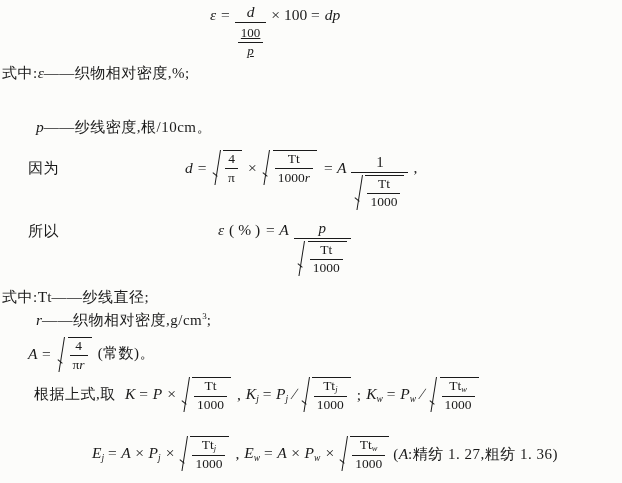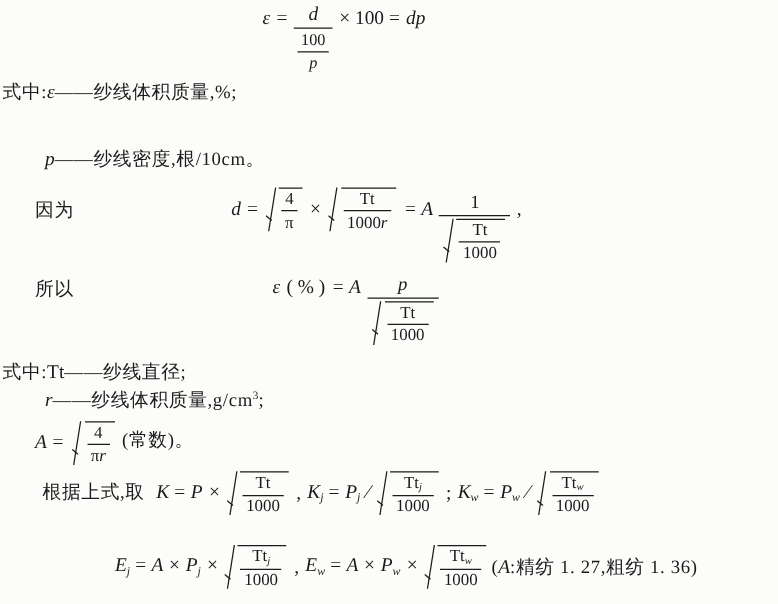--- a/index.html
+++ b/index.html
@@ -15,21 +15,21 @@
   .tk { white-space:pre; display:inline-block; }
   .tk sub { font-size:9.5px; font-style:italic; vertical-align:-3px; margin-right:3px; }
   .tk .op { margin-left:2px; }
   sup.s3 { font-size:9px; vertical-align:6px; }
   
   .frac { display:inline-flex; flex-direction:column; align-items:center; text-align:center; }
   .frac .fnum, .frac .fden { padding:0 3px; line-height:1.1; }
   .frac .bar { align-self:stretch; height:0; border-top:1.2px solid #1a1a1a; margin:1.5px 0; }
   .fr-sm { font-size:13.5px; }
   .fr-sm sub, .fr-xs sub { font-size:8.5px; font-style:italic; vertical-align:-2px; }
-  .fr-xs { font-size:13px; line-height:1.05; }
+  .fr-xs { font-size:13px; line-height:1.05;text-decoration:underline; }
   
   .sqrt { display:inline-flex; align-items:stretch; margin:0 1px; }
   .rad { position:relative; width:10px; flex:none; }
   .rad::before { content:""; position:absolute; top:0; bottom:1px; right:2px; width:1.3px; background:#1a1a1a; transform:skewX(-9deg); transform-origin:top; }
   .rad::after { content:""; position:absolute; left:-1px; bottom:10px; width:6px; height:1.3px; background:#1a1a1a; transform:rotate(40deg); }
   .sbody { border-top:1.3px solid #1a1a1a; padding:1px 4px 0 2px; display:inline-flex; align-items:center; }
   
   .mt1{margin-top:1px}.mt3{margin-top:3px}.mt4{margin-top:4px}.mt8{margin-top:8px}.mt9{margin-top:9px}
 </style>
 </head>
@@ -49,21 +49,21 @@
           <span class="bar"></span>
           <span class="fden it">p</span>
         </span>
       </span>
     </span>
     <span class="tk sym mt3">× 100 =</span>
     <span class="tk it sym mt3">dp</span>
   </div>
 
   <div class="line" style="left:2px; top:64px;">
-    <span class="cjk">式中:</span><span class="it sym">ε</span><span class="cjk">——</span><span class="cjk">纱线体积质量,%;</span>
+    <span class="cjk">式中:</span><span class="it sym">ε</span><span class="cjk">——</span><span class="cjk">织物相对密度,%;</span>
   </div>
   <div class="line" style="left:36px; top:118px;text-align:right;">
     <span class="it sym">p</span><span class="cjk">——</span><span class="cjk">纱线密度,根/10cm。</span>
   </div>
 
   <div class="line cjk" style="left:28px; top:159px;">因为</div>
   <div class="line math" style="left:185px; top:150px;">
     <span class="tk it sym mt9">d =</span>
     <span class="sqrt">
       <span class="rad"></span>
@@ -126,21 +126,21 @@
           </span>
         </span>
       </span>
     </span>
   </div>
 
   <div class="line" style="left:2px; top:288px;">
     <span class="cjk">式中:</span><span class="sym">Tt</span><span class="cjk">——</span><span class="cjk">纱线直径;</span>
   </div>
   <div class="line" style="left:36px; top:311px;">
-    <span class="it sym">r</span><span class="cjk">——</span><span class="cjk">纱线体积质量,g/cm</span><sup class="s3">3</sup><span class="cjk">;</span>
+    <span class="it sym">r</span><span class="cjk">——</span><span class="cjk">织物相对密度,g/cm</span><sup class="s3">3</sup><span class="cjk">;</span>
   </div>
   <div class="line math" style="left:28px; top:337px;">
     <span class="tk it sym mt8">A =</span>
     <span class="sqrt">
       <span class="rad"></span>
       <span class="sbody">
         <span class="frac fr-sm">
           <span class="fnum">4</span>
           <span class="bar"></span>
           <span class="fden"><span>π</span><span class="it">r</span></span>

